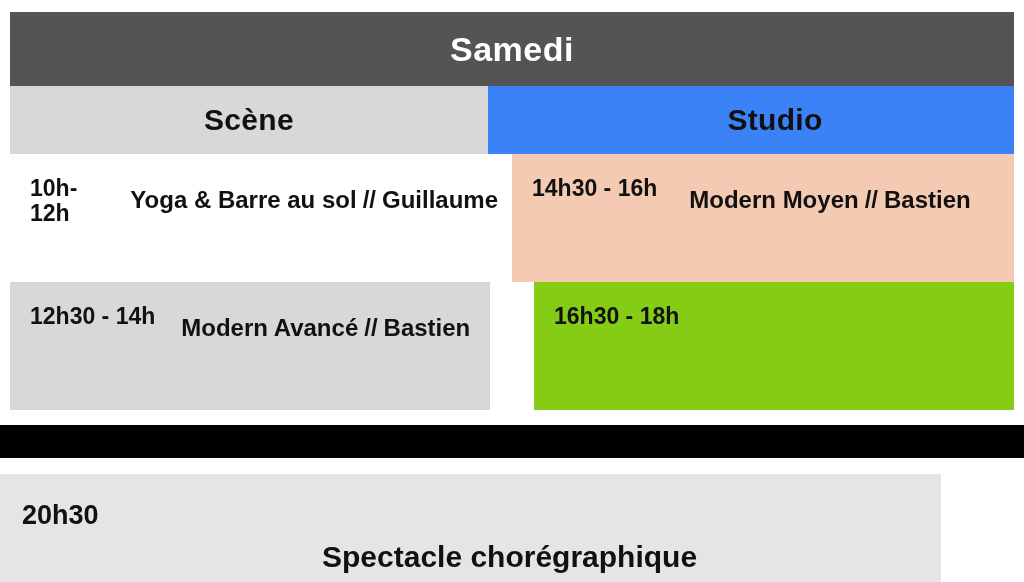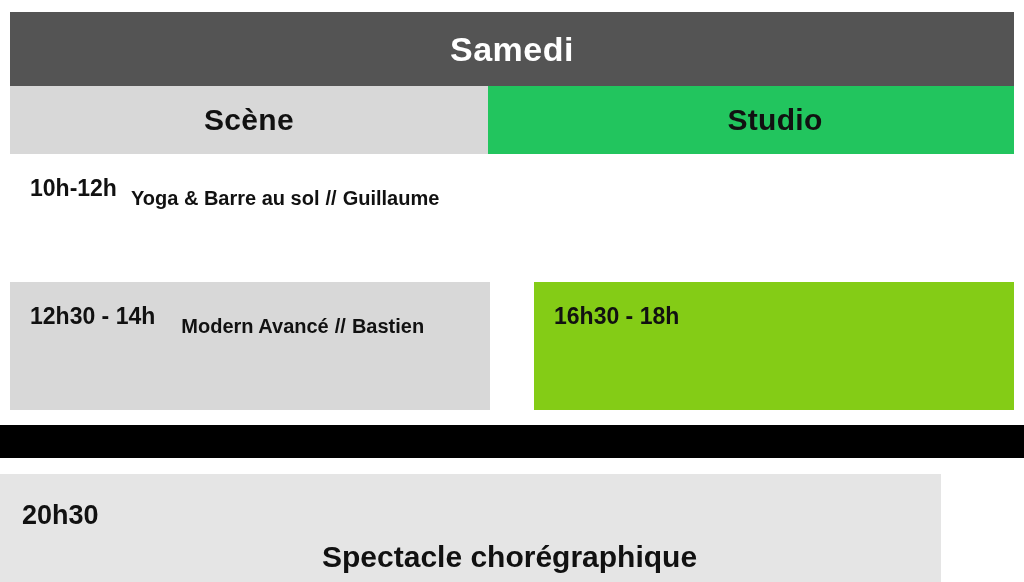--- a/index.html
+++ b/index.html
@@ -49,21 +49,21 @@
     justify-content: center;
     text-align: center;
   }
   .room-header-label {
     font-size: 30px;
     font-weight: bold;
     color: #111111;
     letter-spacing: 0.3px;
   }
   .room-scene { background: #d8d8d8; }
-  .room-studio { background: #22c55e; padding-left: 48px; }
+  .room-studio { background: #3b82f6; padding-left: 48px; }
 
   .slot-row {
     display: flex;
     height: 128px;
   }
   .slot-row.row-two { height: 128px; }
 
   .slot-cell {
     flex: 1 1 50%;
     box-sizing: border-box;
@@ -73,21 +73,21 @@
     justify-content: flex-start;
   }
   .slot-time {
     font-size: 23px;
     font-weight: bold;
     color: #111111;
     line-height: 1.1;
     margin-left: 6px;
   }
   .slot-desc {
-    font-size: 20px;
+    font-size: 24px;
     font-weight: bold;
     color: #111111;
     line-height: 1.2;
     margin-top: 10px;
     white-space: nowrap;
   }
   .slot-desc .sep { padding: 0 6px; }
 
   
   .bg-white { background: #ffffff; }
@@ -155,20 +155,26 @@
     </div>
   </div>
 
   <div class="slot-row row-one">
     <div class="slot-cell bg-white indent-left">
       <div class="slot-time">10h-12h</div>
       <div class="slot-desc">
         <span>Yoga &amp; Barre au sol</span><span class="sep">//</span><span>Guillaume</span>
       </div>
     </div>
+    <div class="slot-cell bg-peach indent-mid">
+      <div class="slot-time">14h30 - 16h</div>
+      <div class="slot-desc">
+        <span>Modern Moyen</span><span class="sep">//</span><span>Bastien</span>
+      </div>
+    </div>
   </div>
 
   <div class="slot-row row-two">
     <div class="slot-cell bg-gray indent-sm">
       <div class="slot-time">12h30 - 14h</div>
       <div class="slot-desc">
         <span>Modern Avancé</span><span class="sep">//</span><span>Bastien</span>
       </div>
     </div>
     <div class="slot-cell bg-brown indent-none">

